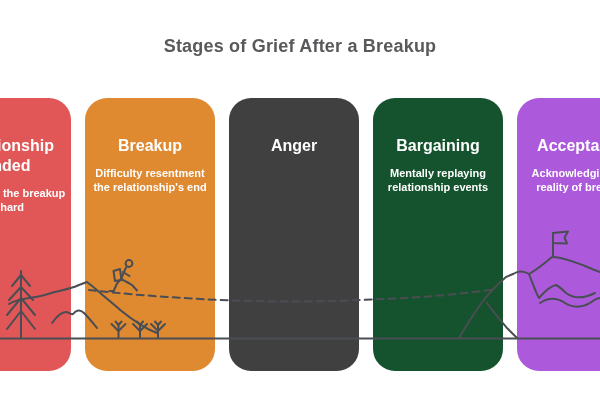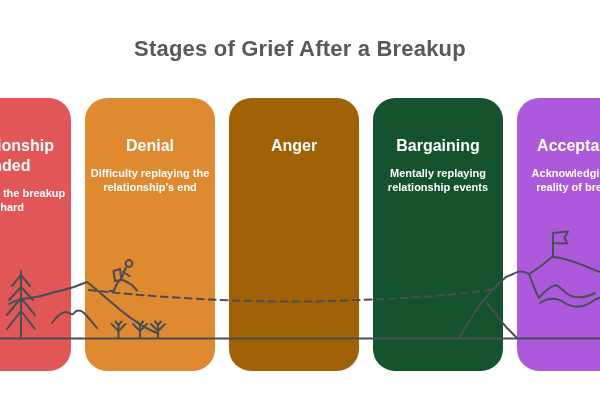--- a/index.html
+++ b/index.html
@@ -7,21 +7,21 @@
     position:relative;
     width:600px;height:403px;
     background:#ffffff;
     overflow:hidden;
     font-family:"Liberation Sans", sans-serif;
   }
   .page-title{
     position:absolute;
     top:36px;left:0;width:600px;
     text-align:center;
-    font-size:22px;
+    font-size:18px;
     font-weight:700;
     color:#58595b;
     letter-spacing:0.2px;
   }
   .stage-card{
     position:absolute;
     top:98px;
     width:130px;height:273px;
     border-radius:22px;
     box-sizing:border-box;
@@ -64,25 +64,25 @@
 <div class="canvas">
 
   <div class="page-title" style="color: rgb(88, 89, 91);">Stages of Grief After a Breakup</div>
 
   <div class="stage-card card-1" style="background-color: rgb(225, 87, 87);">
     <div class="stage-title">Relationship Ended</div>
     <div class="stage-desc">Accepting the breakup is hard</div>
   </div>
 
   <div class="stage-card card-2" style="background-color: rgb(223, 137, 49);">
-    <div class="stage-title">Denial</div>
-    <div class="stage-desc">Difficulty replaying the relationship's end</div>
+    <div class="stage-title">Breakup</div>
+    <div class="stage-desc">Difficulty resentment the relationship's end</div>
   </div>
 
-  <div class="stage-card card-3" style="background-color: #a16207;">
+  <div class="stage-card card-3" style="background-color: #404040;">
     <div class="stage-title">Anger</div>
   </div>
 
   <div class="stage-card card-4" style="background-color: #14532d;">
     <div class="stage-title">Bargaining</div>
     <div class="stage-desc">Mentally replaying relationship events</div>
   </div>
 
   <div class="stage-card card-5" style="background-color: rgb(172, 90, 219);">
     <div class="stage-title">Acceptance</div>

